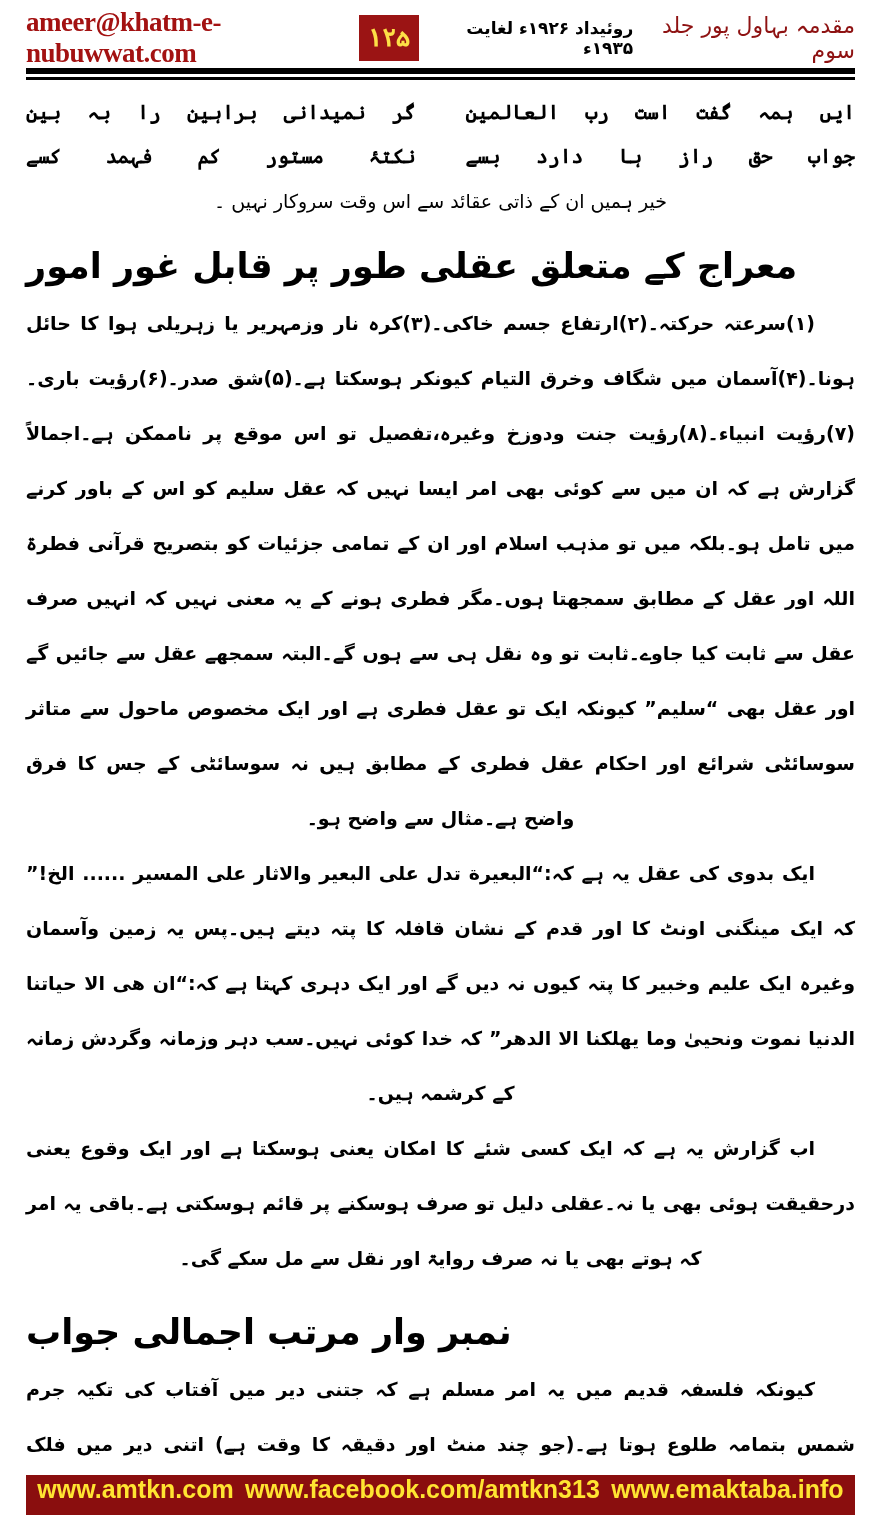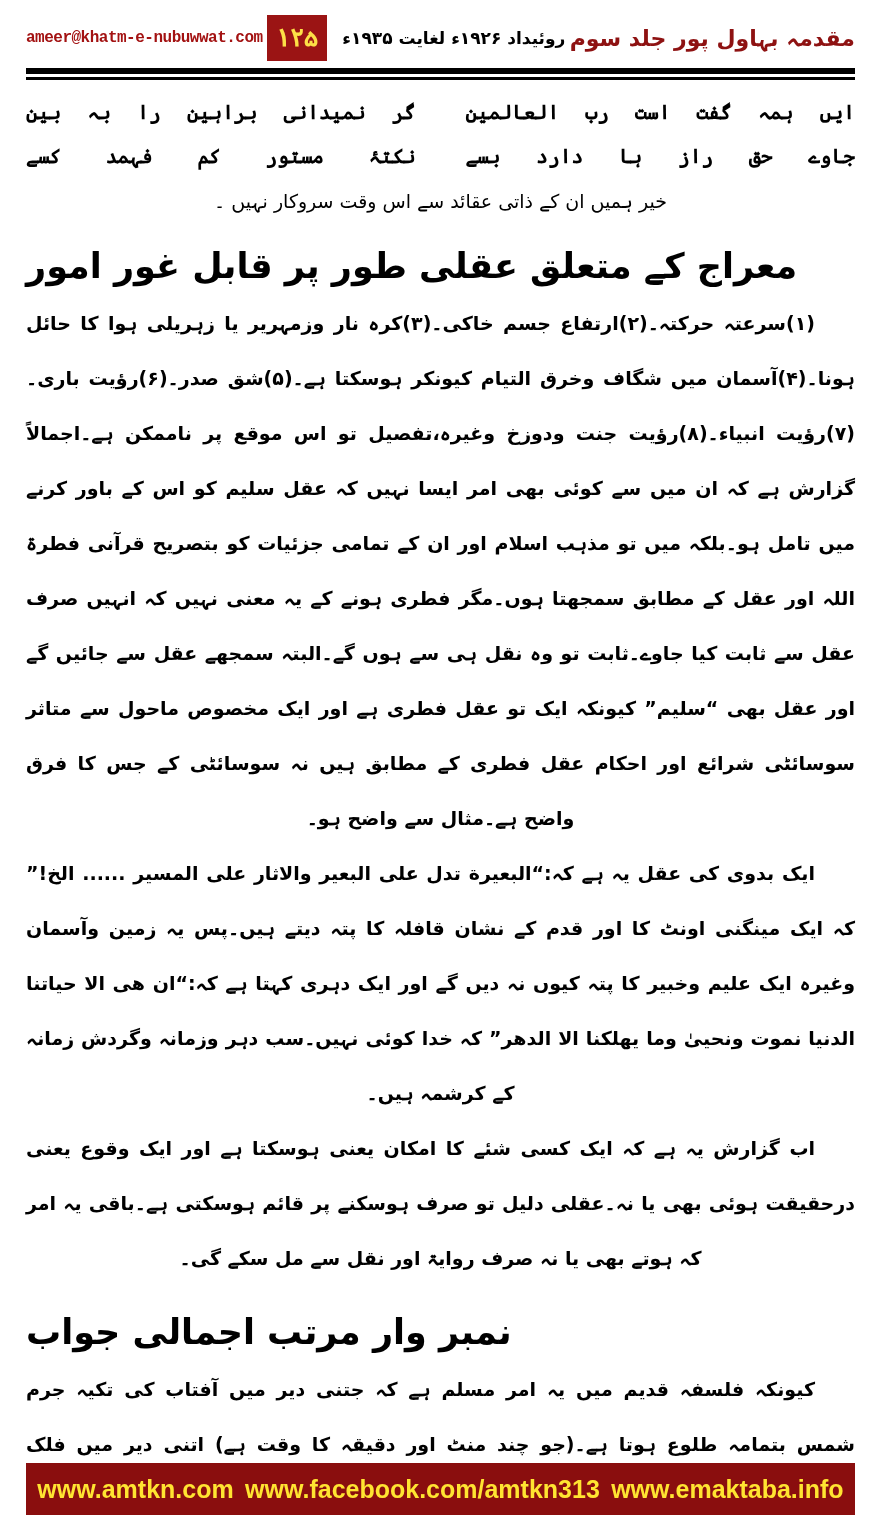--- a/index.html
+++ b/index.html
@@ -15,30 +15,30 @@
     width:881px;height:1531px;
     background:#ffffff;color:#000;
     font-family:"DejaVu Sans",sans-serif;
     position:relative;overflow:hidden;
   }
   .page{padding:12px 26px 0;position:relative;height:100%;}
 
   
   .hdr{display:flex;direction:ltr;align-items:center;justify-content:space-between;height:52px;}
   .hdr .email{
-    font-family:Liberation Mono, monospace;font-weight:bold;font-size:16px;
+    font-family:Liberation Serif, serif;font-weight:bold;font-size:27px;
     color:var(--email_color);letter-spacing:-0.5px;
   }
   .hdr .badge{
     background:var(--badge_bg);color:#fde047;min-width:60px;height:46px;
     display:flex;align-items:center;justify-content:center;
     font-size:24px;font-weight:bold;direction:rtl;font-family:Liberation Serif, serif;
   }
   .hdr .daterange{font-size:17px;font-weight:bold;direction:rtl;margin-left:11px;}
-  .hdr .booktitle{font-size:22px;font-weight:bold;color:var(--maroon);direction:rtl;}
+  .hdr .booktitle{font-size:22px;font-weight:normal;color:var(--maroon);direction:rtl;}
 
   .rule{margin-top:4px;}
   .rule .thick{height:6px;background:#000;}
   .rule .thin{height:3px;background:#000;margin-top:3px;}
 
   
   .poem{margin-top:10px;}
   .verse-line{
     display:flex;direction:rtl;justify-content:space-between;
     font-weight:bold;font-size:20px;line-height:44px;
@@ -60,23 +60,23 @@
     font-weight:bold;font-size:19px;line-height:55px;
     text-indent:40px;margin:0;
   }
   .para.no-indent{text-indent:0;}
   .verse-center{
     direction:rtl;text-align:center;font-weight:bold;font-size:19px;line-height:40px;
   }
 
   
   .footerbar{
-    position:absolute;left:26px;right:26px;bottom:16px;height:52px;
+    position:absolute;left:26px;right:26px;bottom:16px;height:40px;
     background:var(--footer_bg);
-    display:flex;align-items:center;justify-content:space-evenly;
+    display:flex;align-items:flex-start;justify-content:space-evenly;
     font-family:"Liberation Sans",sans-serif;font-weight:bold;font-size:25px;
     color:var(--footer_text);
   }
 </style>
 </head>
 <body>
 
 <div class="page">
 
   <header class="hdr">
@@ -92,21 +92,21 @@
   </div>
 
   <main>
 
     <div class="poem">
       <div class="verse-line">
         <div class="hemi">ایں ہمہ گفت است رب العالمین</div>
         <div class="hemi">گر نمیدانی براہین را بہ بین</div>
       </div>
       <div class="verse-line">
-        <div class="hemi">جاوے حق راز ہا دارد بسے</div>
+        <div class="hemi">جواب حق راز ہا دارد بسے</div>
         <div class="hemi">نکتۂ مستور کم فہمد کسے</div>
       </div>
     </div>
 
     <div class="noteline">خیر ہمیں ان کے ذاتی عقائد سے اس وقت سروکار نہیں ۔</div>
 
     <h2 class="heading">معراج کے متعلق عقلی طور پر قابل غور امور</h2>
     <p class="para">(۱)سرعتہ حرکتہ۔(۲)ارتفاع جسم خاکی۔(۳)کرہ نار وزمہریر یا زہریلی ہوا کا حائل ہونا۔(۴)آسمان میں شگاف وخرق التیام کیونکر ہوسکتا ہے۔(۵)شق صدر۔(۶)رؤیت باری۔(۷)رؤیت انبیاء۔(۸)رؤیت جنت ودوزخ وغیرہ،تفصیل تو اس موقع پر ناممکن ہے۔اجمالاً گزارش ہے کہ ان میں سے کوئی بھی امر ایسا نہیں کہ عقل سلیم کو اس کے باور کرنے میں تامل ہو۔بلکہ میں تو مذہب اسلام اور ان کے تمامی جزئیات کو بتصریح قرآنی فطرۃ اللہ اور عقل کے مطابق سمجھتا ہوں۔مگر فطری ہونے کے یہ معنی نہیں کہ انہیں صرف عقل سے ثابت کیا جاوے۔ثابت تو وہ نقل ہی سے ہوں گے۔البتہ سمجھے عقل سے جائیں گے اور عقل بھی “سلیم” کیونکہ ایک تو عقل فطری ہے اور ایک مخصوص ماحول سے متاثر سوسائٹی شرائع اور احکام عقل فطری کے مطابق ہیں نہ سوسائٹی کے جس کا فرق واضح ہے۔مثال سے واضح ہو۔</p>
     <p class="para">ایک بدوی کی عقل یہ ہے کہ:“البعيرة تدل علی البعير والاثار علی المسير ...... الخ!” کہ ایک مینگنی اونٹ کا اور قدم کے نشان قافلہ کا پتہ دیتے ہیں۔پس یہ زمین وآسمان وغیرہ ایک علیم وخبیر کا پتہ کیوں نہ دیں گے اور ایک دہری کہتا ہے کہ:“ان ھی الا حياتنا الدنيا نموت ونحيیٰ وما يھلكنا الا الدھر” کہ خدا کوئی نہیں۔سب دہر وزمانہ وگردش زمانہ کے کرشمہ ہیں۔</p>
     <p class="para">اب گزارش یہ ہے کہ ایک کسی شئے کا امکان یعنی ہوسکتا ہے اور ایک وقوع یعنی درحقیقت ہوئی بھی یا نہ۔عقلی دلیل تو صرف ہوسکنے پر قائم ہوسکتی ہے۔باقی یہ امر کہ ہوتے بھی یا نہ صرف روایۃ اور نقل سے مل سکے گی۔</p>

